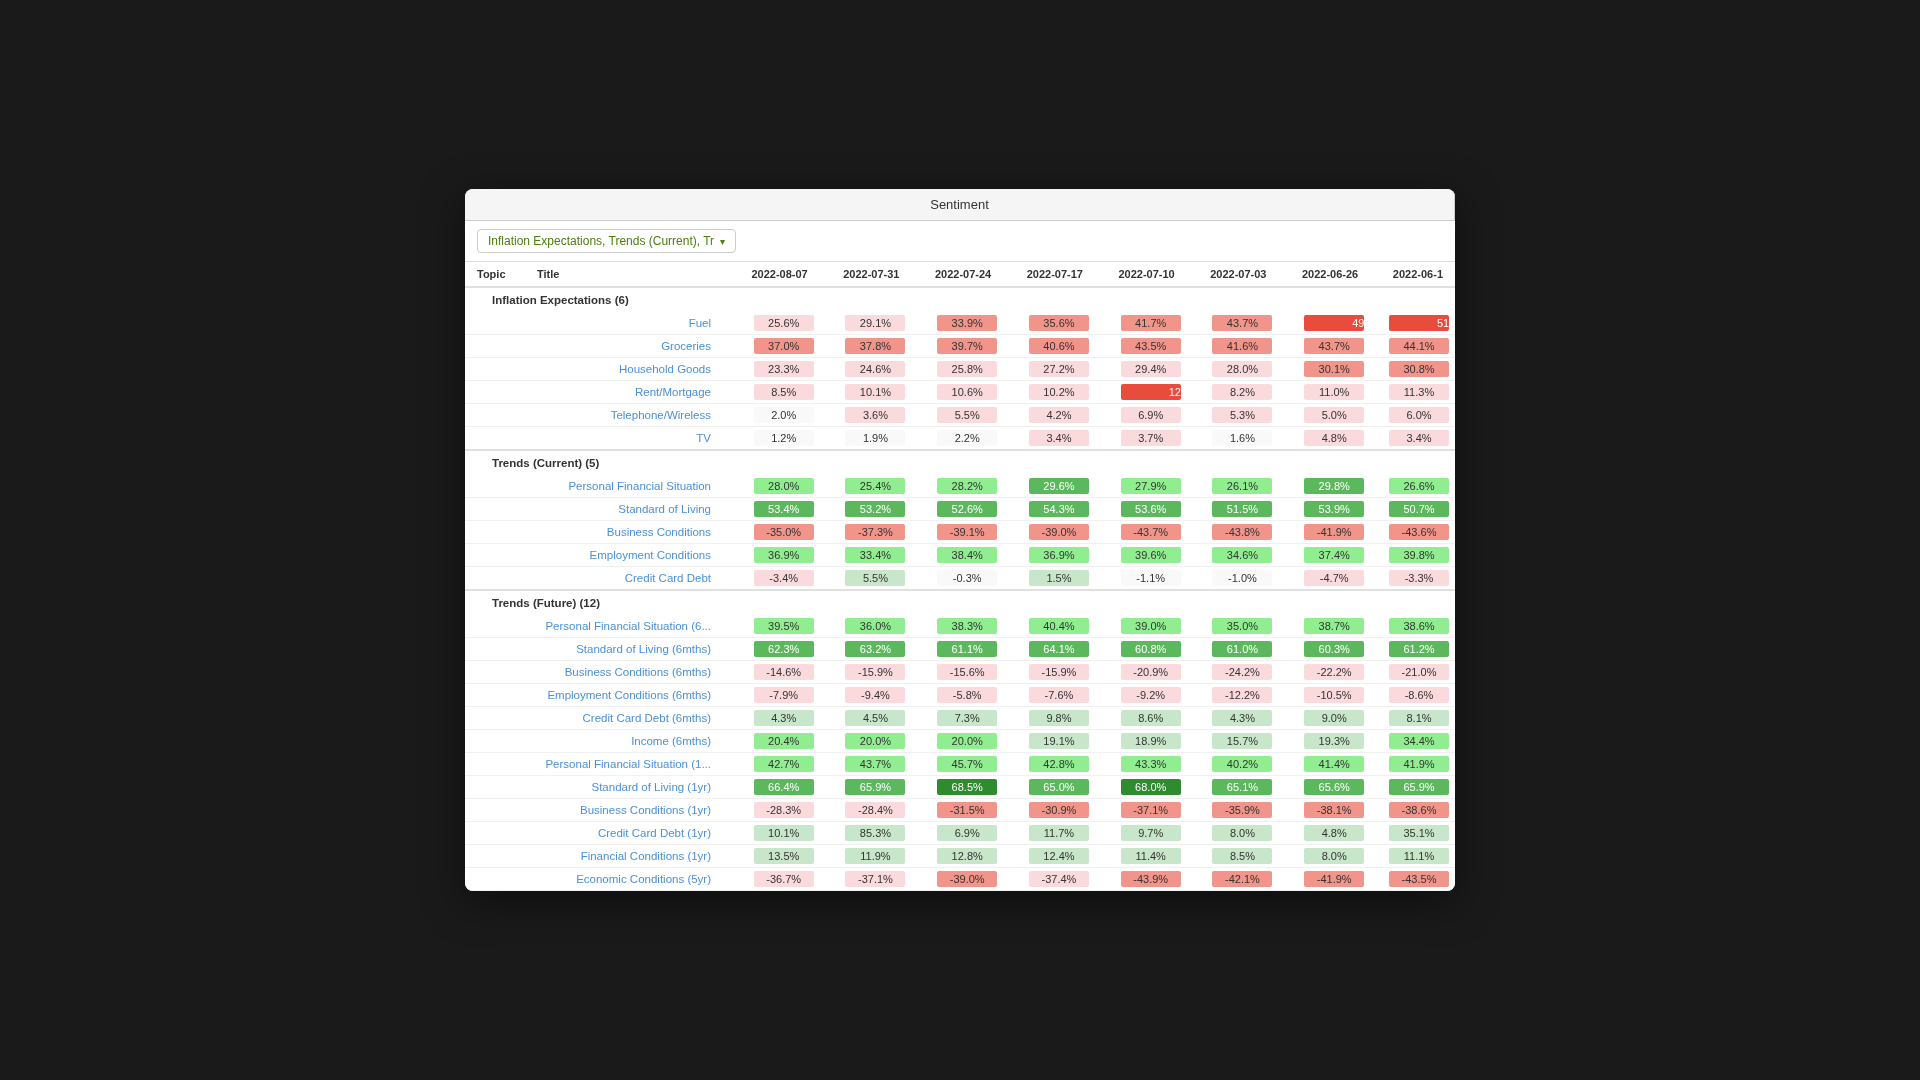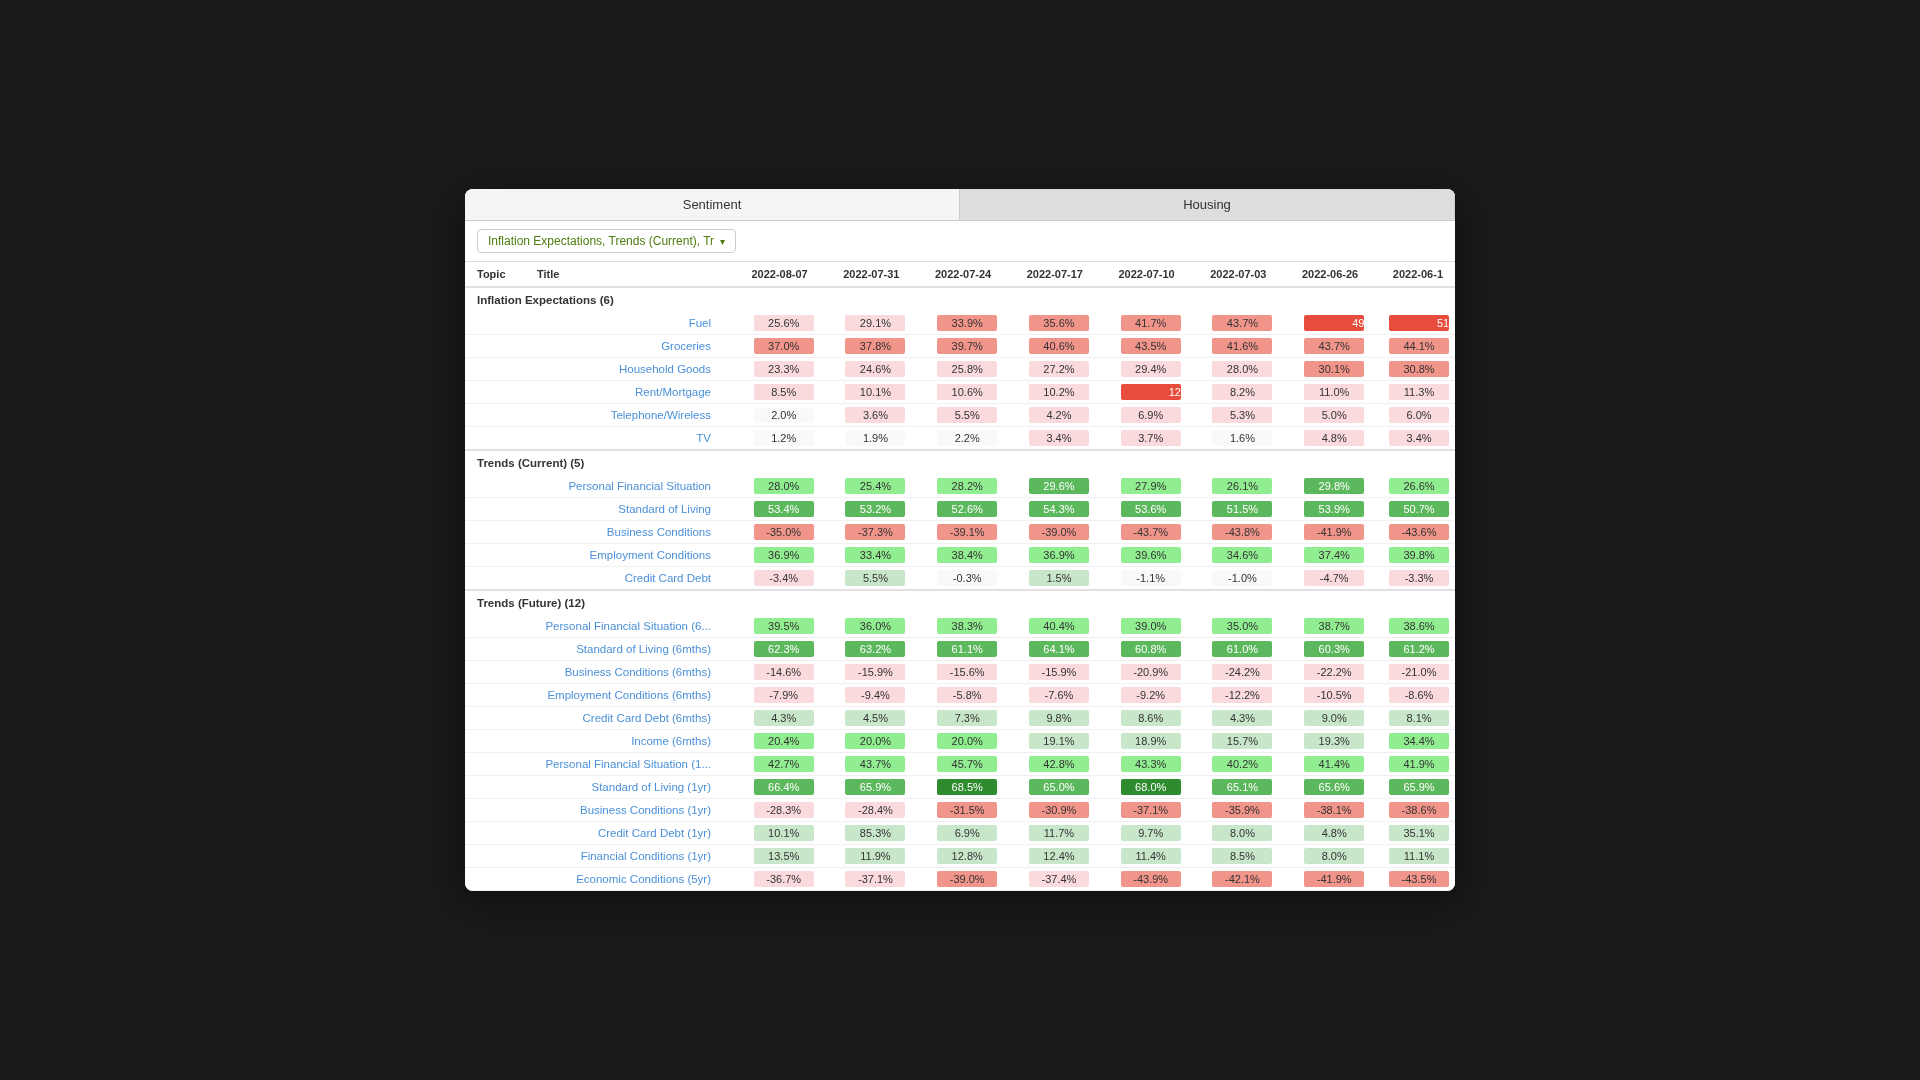--- a/index.html
+++ b/index.html
@@ -77,21 +77,21 @@
       white-space: nowrap;
     }
     .data-table thead th:first-child {
       text-align: left;
       padding-left: 12px;
     }
     .data-table thead th:nth-child(2) {
       text-align: left;
     }
     .section-header td {
-      padding: 6px 12px;
+      padding: 6px 27px;
       font-weight: 600;
       color: #333;
       font-size: 11.5px;
       background: #fff;
       border-top: 2px solid #e0e0e0;
     }
     .data-table tbody tr:not(.section-header) td {
       padding: 3px 6px;
       text-align: right;
       border-bottom: 1px solid #f0f0f0;
@@ -130,21 +130,20 @@
       overflow-y: auto;
       max-height: 660px;
     }
   </style>
 </head>
 <body>
 
 <div class="window">
   <div class="tab-bar">
     <div class="tab active">Sentiment</div>
-    <div class="tab">Housing</div>
   </div>
   <div class="toolbar">
     <button class="dropdown-btn">Inflation Expectations, Trends (Current), Tr</button>
   </div>
   <div class="scroll-container">
     <table class="data-table">
       <thead>
         <tr>
           <th>Topic</th>
           <th>Title</th>

